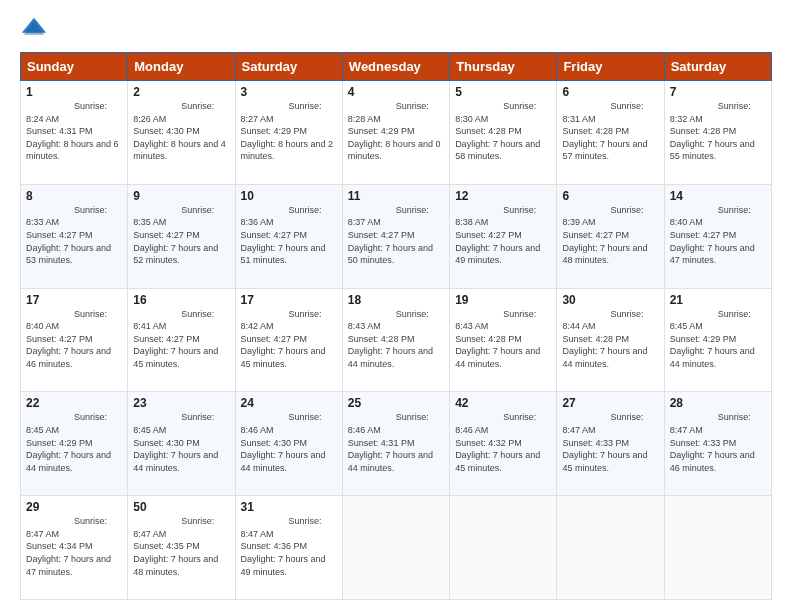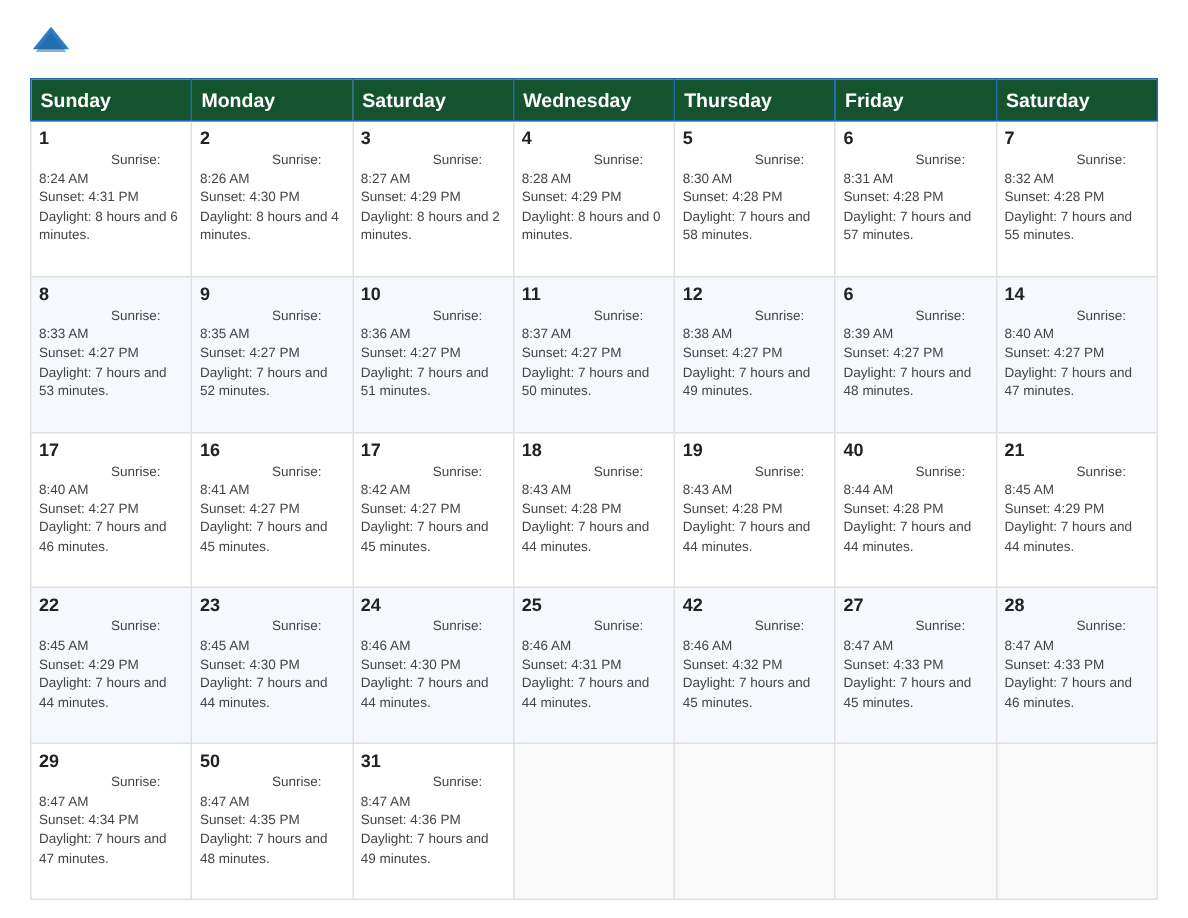--- a/index.html
+++ b/index.html
@@ -64,21 +64,21 @@
       flex: 1;
       display: flex;
       flex-direction: column;
     }
     table {
       width: 100%;
       border-collapse: collapse;
       flex: 1;
     }
     thead th {
-      background: #14532d;
+      background: #c2410c;
       color: #fff;
       font-size: 13px;
       font-weight: bold;
       padding: 6px 6px;
       text-align: left;
       border: 1px solid #1e6aad;
     }
     tbody tr {
       border-bottom: 1px solid #ddd;
     }
@@ -162,21 +162,21 @@
             <td><span class="day-num">12</span><span class="day-info">Sunrise: 8:38 AM<br>Sunset: 4:27 PM<br>Daylight: 7 hours and 49 minutes.</span></td>
             <td><span class="day-num">6</span><span class="day-info">Sunrise: 8:39 AM<br>Sunset: 4:27 PM<br>Daylight: 7 hours and 48 minutes.</span></td>
             <td><span class="day-num">14</span><span class="day-info">Sunrise: 8:40 AM<br>Sunset: 4:27 PM<br>Daylight: 7 hours and 47 minutes.</span></td>
           </tr>
           <tr>
             <td><span class="day-num">17</span><span class="day-info">Sunrise: 8:40 AM<br>Sunset: 4:27 PM<br>Daylight: 7 hours and 46 minutes.</span></td>
             <td><span class="day-num">16</span><span class="day-info">Sunrise: 8:41 AM<br>Sunset: 4:27 PM<br>Daylight: 7 hours and 45 minutes.</span></td>
             <td><span class="day-num">17</span><span class="day-info">Sunrise: 8:42 AM<br>Sunset: 4:27 PM<br>Daylight: 7 hours and 45 minutes.</span></td>
             <td><span class="day-num">18</span><span class="day-info">Sunrise: 8:43 AM<br>Sunset: 4:28 PM<br>Daylight: 7 hours and 44 minutes.</span></td>
             <td><span class="day-num">19</span><span class="day-info">Sunrise: 8:43 AM<br>Sunset: 4:28 PM<br>Daylight: 7 hours and 44 minutes.</span></td>
-            <td><span class="day-num">40</span><span class="day-info">Sunrise: 8:44 AM<br>Sunset: 4:28 PM<br>Daylight: 7 hours and 44 minutes.</span></td>
+            <td><span class="day-num">30</span><span class="day-info">Sunrise: 8:44 AM<br>Sunset: 4:28 PM<br>Daylight: 7 hours and 44 minutes.</span></td>
             <td><span class="day-num">21</span><span class="day-info">Sunrise: 8:45 AM<br>Sunset: 4:29 PM<br>Daylight: 7 hours and 44 minutes.</span></td>
           </tr>
           <tr>
             <td><span class="day-num">22</span><span class="day-info">Sunrise: 8:45 AM<br>Sunset: 4:29 PM<br>Daylight: 7 hours and 44 minutes.</span></td>
             <td><span class="day-num">23</span><span class="day-info">Sunrise: 8:45 AM<br>Sunset: 4:30 PM<br>Daylight: 7 hours and 44 minutes.</span></td>
             <td><span class="day-num">24</span><span class="day-info">Sunrise: 8:46 AM<br>Sunset: 4:30 PM<br>Daylight: 7 hours and 44 minutes.</span></td>
             <td><span class="day-num">25</span><span class="day-info">Sunrise: 8:46 AM<br>Sunset: 4:31 PM<br>Daylight: 7 hours and 44 minutes.</span></td>
             <td><span class="day-num">42</span><span class="day-info">Sunrise: 8:46 AM<br>Sunset: 4:32 PM<br>Daylight: 7 hours and 45 minutes.</span></td>
             <td><span class="day-num">27</span><span class="day-info">Sunrise: 8:47 AM<br>Sunset: 4:33 PM<br>Daylight: 7 hours and 45 minutes.</span></td>
             <td><span class="day-num">28</span><span class="day-info">Sunrise: 8:47 AM<br>Sunset: 4:33 PM<br>Daylight: 7 hours and 46 minutes.</span></td>

